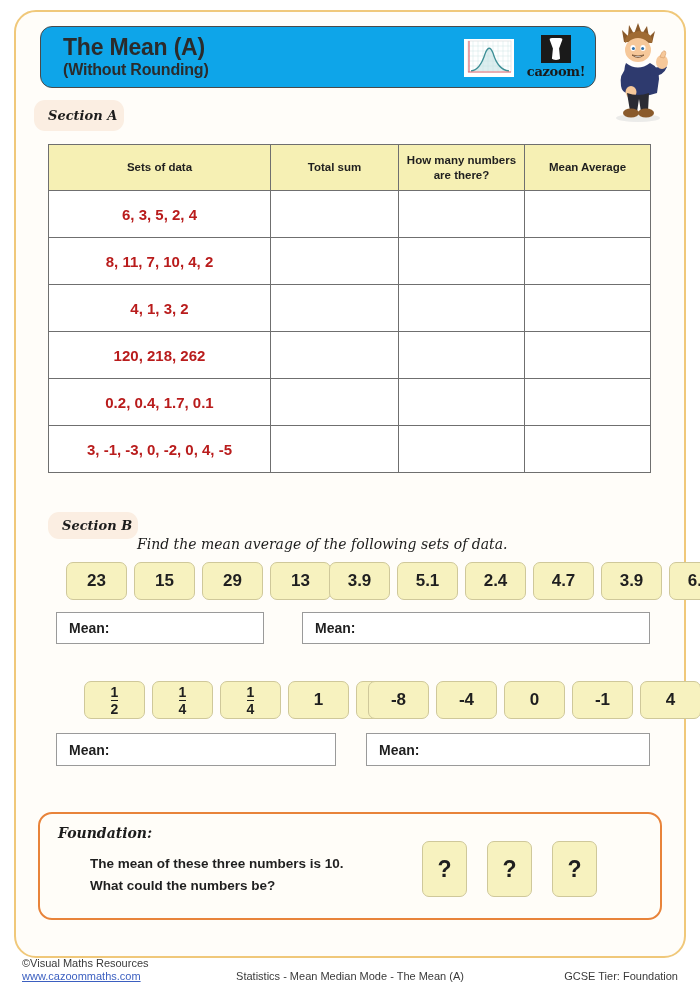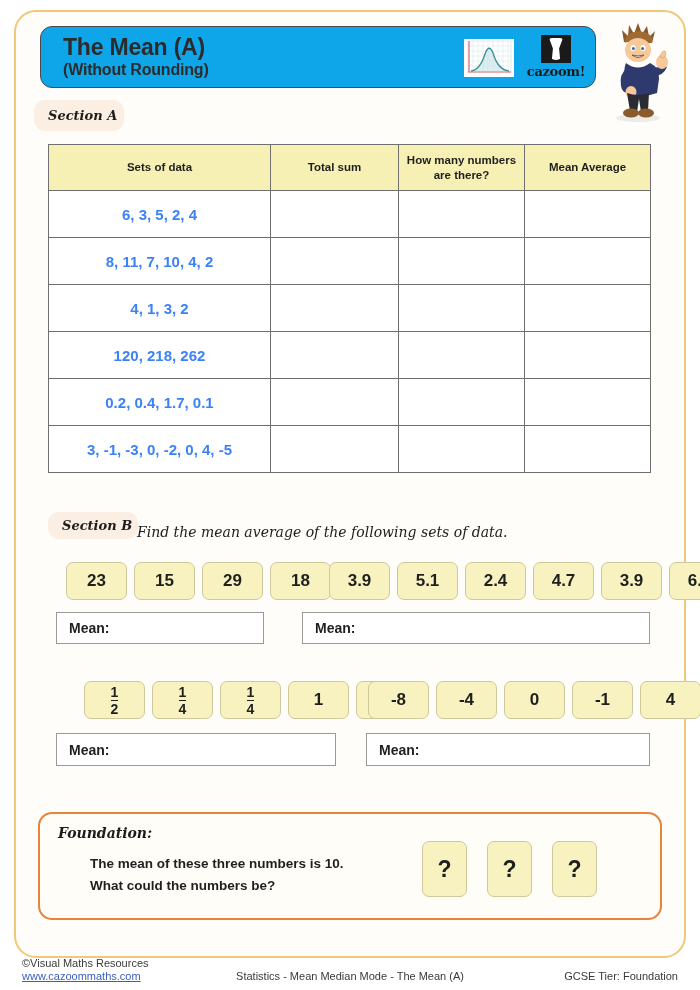--- a/index.html
+++ b/index.html
@@ -128,21 +128,21 @@
     align-items: center;
     padding-left: 14px;
   }
 
   #pill-a { left: 34px; top: 100px; width: 90px; height: 31px; }
   #pill-b { left: 48px; top: 512px; width: 90px; height: 27px; }
 
   .section-b-instr {
     position: absolute;
     left: 137px;
-    top: 524px;
+    top: 536px;
     font-family: "DejaVu Serif", serif;
     font-style: italic;
     font-size: 14px;
     color: #1c1c1c;
   }
 
   
   .data-table {
     position: absolute;
     left: 48px;
@@ -163,21 +163,21 @@
     padding: 2px 4px;
   }
 
   .data-table td {
     background: #ffffff;
     border: 1.5px solid #6f6f6f;
     height: 47px;
     text-align: center;
     font-size: 15px;
     font-weight: bold;
-    color: #3b82f6;
+    color: #b91c1c;
   }
 
   .col-sets   { width: 222px; }
   .col-total  { width: 128px; }
   .col-count  { width: 126px; }
   .col-mean   { width: 126px; }
 
   
   .card-row {
     position: absolute;
@@ -451,21 +451,21 @@
   </tbody>
 </table>
 
 <div class="section-pill" id="pill-b">Section B</div>
 <div class="section-b-instr">Find the mean average of the following sets of data.</div>
 
 <div class="card-row" style="left:66px; top:562px;">
   <div class="num-card">23</div>
   <div class="num-card">15</div>
   <div class="num-card">29</div>
-  <div class="num-card">18</div>
+  <div class="num-card">13</div>
 </div>
 <div class="mean-box" style="left:56px; top:612px; width:208px; height:32px;">Mean:</div>
 
 <div class="card-row" style="left:329px; top:562px;">
   <div class="num-card">3.9</div>
   <div class="num-card">5.1</div>
   <div class="num-card">2.4</div>
   <div class="num-card">4.7</div>
   <div class="num-card">3.9</div>
   <div class="num-card">6.2</div>

